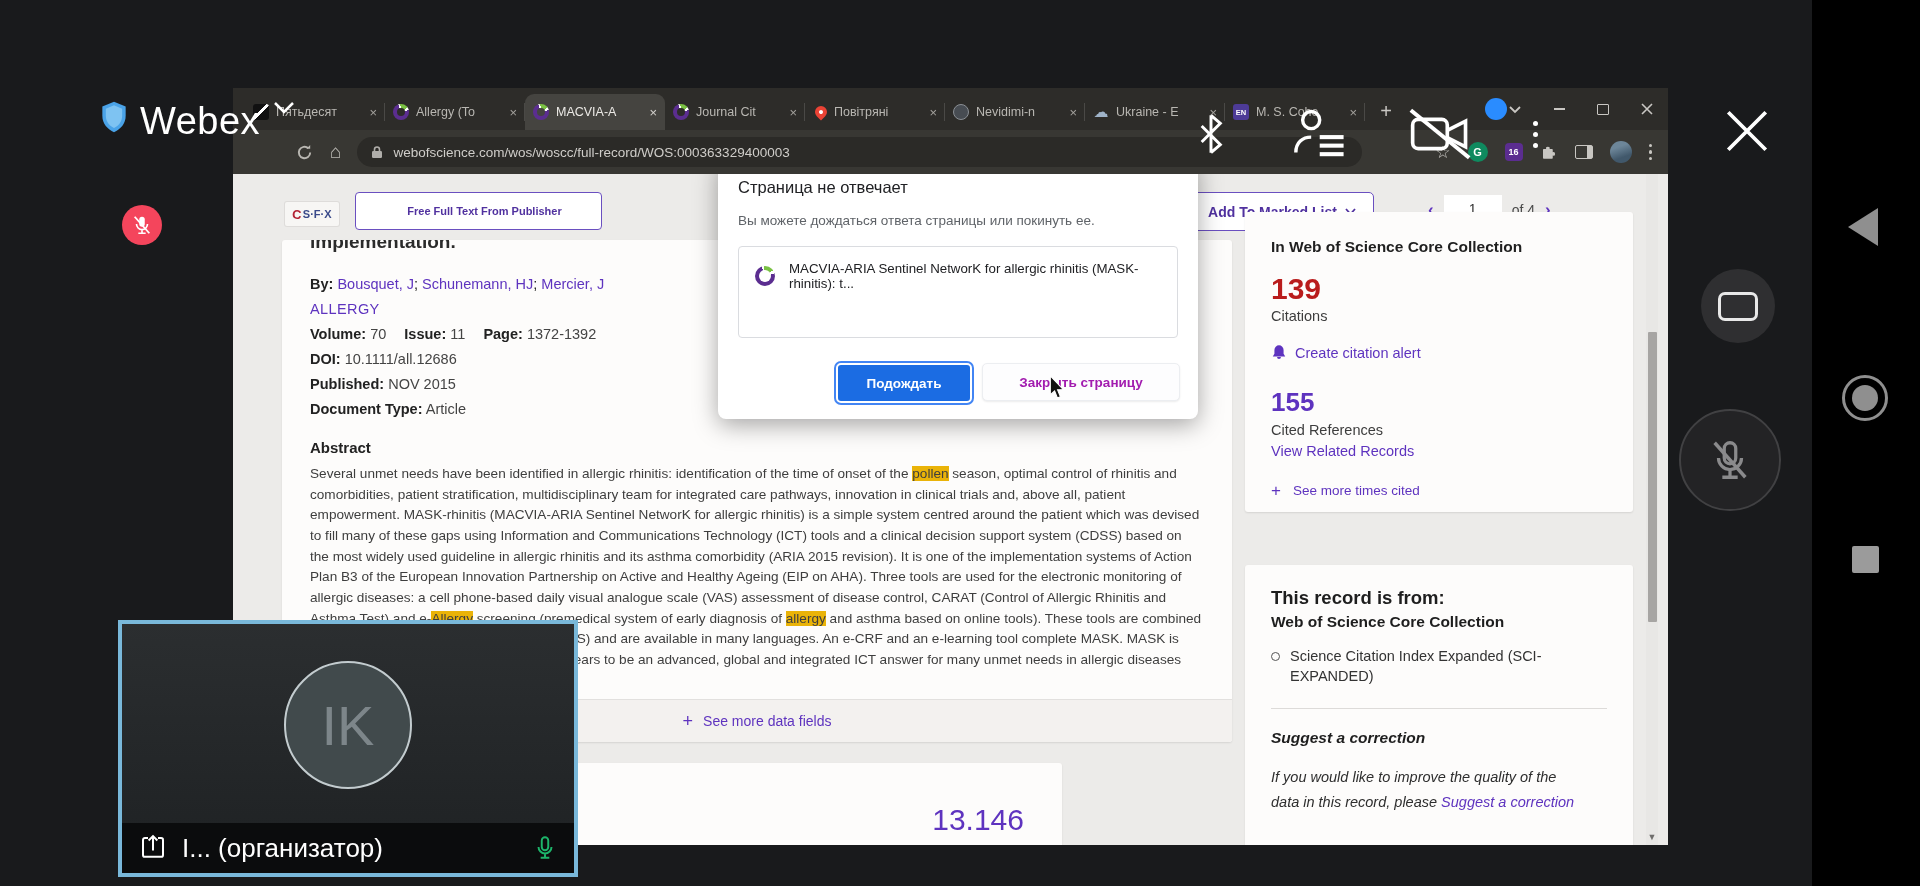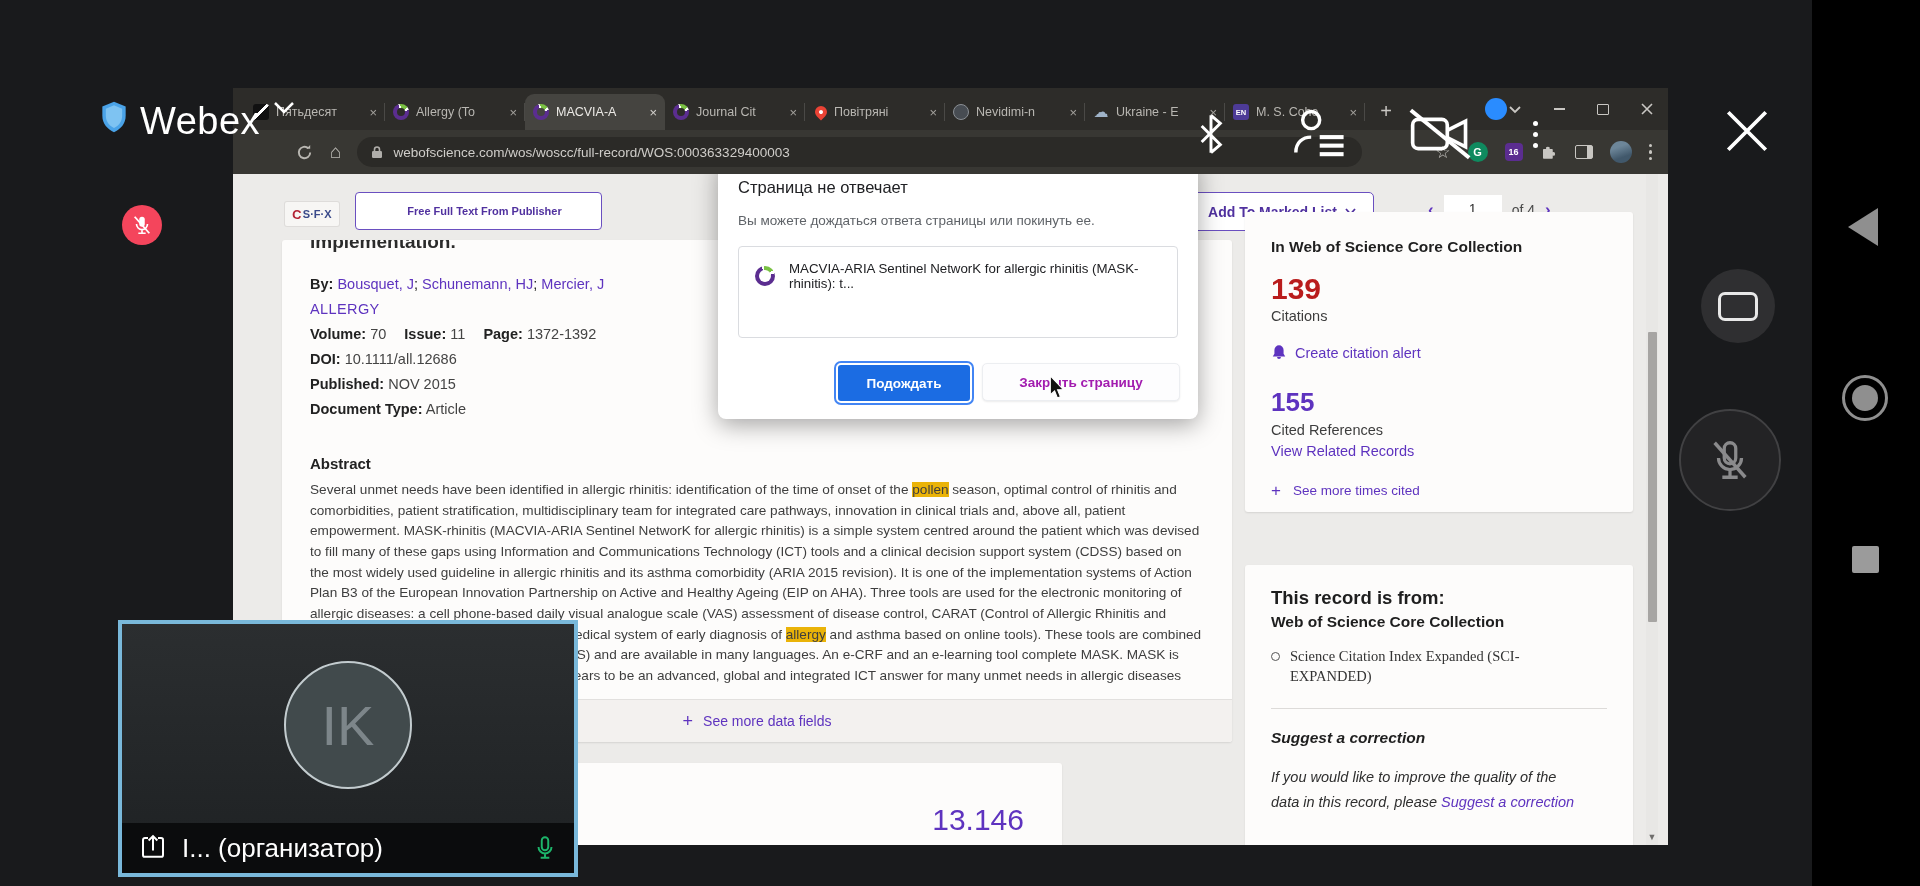--- a/index.html
+++ b/index.html
@@ -82,21 +82,21 @@
   .card{background:#fdfcfb;border-radius:3px;box-shadow:0 1px 2px rgba(0,0,0,.10);}
   #main-card{left:49px;top:66px;width:950px;height:502px;padding:0 28px;box-sizing:border-box;}
   #clip-title{height:13px;overflow:hidden;}
   #clip-title span{display:inline-block;font-size:19px;font-weight:bold;color:#2b2b2b;transform:translateY(-9px);}
   #byline{margin-top:23px;font-size:14.5px;color:#222;}
   .plink{color:#5e33bf;cursor:pointer;}
   #journal-line{margin-top:9px;font-size:14.5px;letter-spacing:.4px;}
   .meta-row{margin-top:9px;font-size:14.5px;color:#444;}
   .meta-row b{color:#222;}
   .meta-gap{display:inline-block;width:14px;}
-  #abs-head{margin-top:38px;font-size:15px;font-weight:bold;color:#222;}
+  #abs-head{margin-top:22px;font-size:15px;font-weight:bold;color:#222;}
   #abs-text{margin-top:8px;font-size:13.6px;line-height:1.52;color:#3e3e3e;}
   #abs-text .hl{background:#eab308;text-align:right;}
   #see-more-bar{position:absolute;left:0;bottom:0;width:100%;height:42px;background:#f3f1ef;border-top:1px solid #e2e0de;border-radius:0 0 3px 3px;display:flex;align-items:center;justify-content:center;gap:10px;color:#5e33bf;font-size:14px;cursor:pointer;}
   #see-more-bar .plus{font-size:18px;font-weight:400;}
 
   #bottom-card{left:237px;top:589px;width:592px;height:200px;}
   #metric{position:absolute;right:38px;top:40px;font-size:30px;font-weight:normal;color:#5e33bf;}
 
   #cite-card{left:1012px;top:38px;width:388px;height:300px;padding:26px 26px;box-sizing:border-box;}
   #cite-head{font-size:15.5px;font-weight:600;color:#1f1f1f;}
@@ -108,21 +108,21 @@
   .cc{width:50%;}
   .cc .num{font-size:26px;font-weight:bold;color:#5e33bf;}
   .cc .lbl{margin-top:3px;font-size:14.5px;color:#3d3d3d;line-height:1.35;}
   .cc .rel{margin-top:2px;font-size:14.5px;color:#5e33bf;cursor:pointer;}
   #see-times{margin-top:22px;display:flex;align-items:center;gap:12px;color:#5e33bf;font-size:13.5px;cursor:pointer;}
   #see-times .plus{font-size:17px;}
 
   #from-card{left:1012px;top:391px;width:388px;height:300px;padding:22px 26px;box-sizing:border-box;}
   #from-head{font-size:18.5px;font-weight:bold;color:#1e1e1e;}
   #from-sub{margin-top:4px;font-size:15.5px;font-weight:bold;color:#1e1e1e;}
-  #index-row{margin-top:16px;display:flex;gap:10px;font-family:Liberation Serif, serif;}
+  #index-row{margin-top:16px;display:flex;gap:10px;}
   #index-bullet{flex:none;width:7px;height:7px;border:1.5px solid #555;border-radius:50%;margin-top:5px;}
   #index-text{font-size:14.5px;color:#333;line-height:1.35;width:300px;}
   #from-hr{margin-top:22px;border:none;border-top:1px solid #dddbd9;}
   #sug-head{margin-top:20px;font-size:15.5px;font-weight:bold;font-style:italic;color:#1e1e1e;}
   #sug-text{margin-top:18px;font-size:14.5px;font-style:italic;color:#2e2e2e;line-height:1.7;width:310px;}
   #sug-text .plink{font-style:italic;}
 
   
   #scroll-track{position:absolute;right:10px;top:0;width:12px;height:671px;background:#e8e7e5;}
   #scroll-thumb{position:absolute;left:1.5px;top:158px;width:9px;height:290px;background:#a7a5a3;border-radius:1px;cursor:pointer;}

